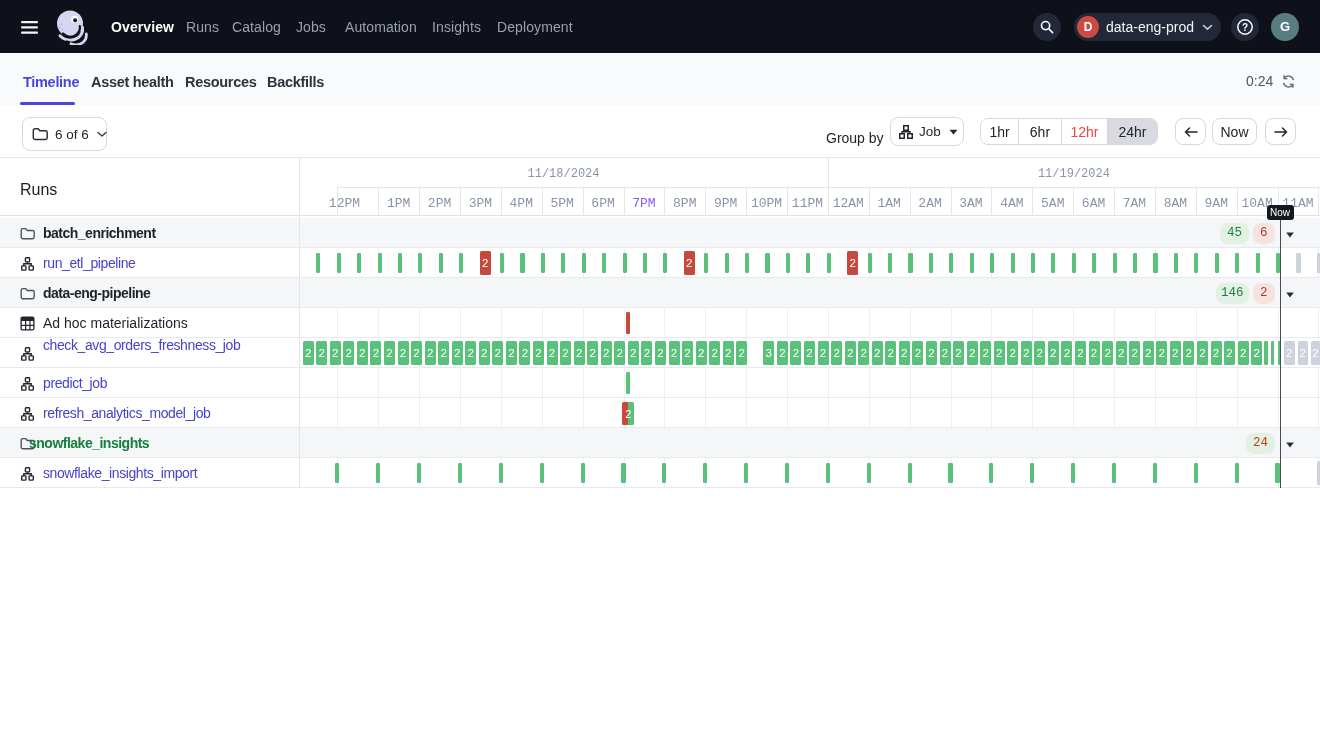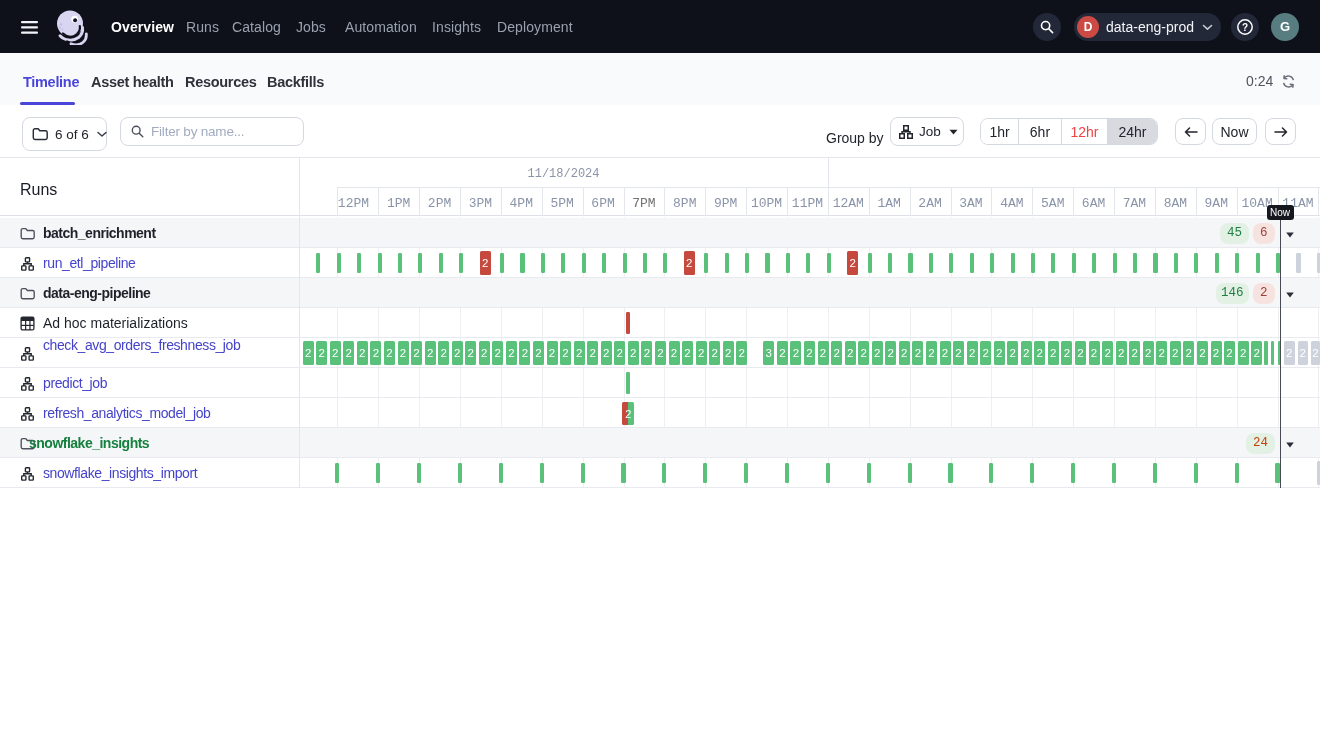--- a/index.html
+++ b/index.html
@@ -65,27 +65,20 @@
 <div class="abs" style="left:0;top:105px;width:1320px;height:53px;background:#fff;border-bottom:1px solid #E3E6EB">
 <div class="abs" style="left:22px;top:12px;width:85px;height:29px;border:1px solid #D4D8E1;border-radius:8px;background:#fff;display:flex;align-items:center;padding:16px 9px;white-space:nowrap">
 <svg width="16" height="14" viewBox="0 0 16 14" style="margin-right:7px">
         <path d="M1.3 3.4 a1.7 1.7 0 0 1 1.7-1.7 h3.2 l1.6 2 h5.7 a1.7 1.7 0 0 1 1.7 1.7 v5.3 a1.7 1.7 0 0 1 -1.7 1.7 h-10.5 a1.7 1.7 0 0 1 -1.7 -1.7 z" stroke="#2A2D35" stroke-width="1.45" fill="none" stroke-linejoin="round"></path>
       </svg>
 <span style="font-size:13.5px;color:#23252D;white-space:nowrap">6 of 6</span>
 <svg width="10" height="7" viewBox="0 0 10 7" style="margin-left:8px">
         <polyline points="1,1.5 5,5 9,1.5" stroke="#3A3E48" stroke-width="1.5" fill="none" stroke-linecap="round" stroke-linejoin="round"></polyline>
       </svg>
 </div>
-<div class="abs" style="left:120px;top:12px;width:184px;height:29px;border:1px solid #D4D8E1;border-radius:8px;background:#fff;display:flex;align-items:center;padding:0 10px">
-<svg width="13" height="13" viewBox="0 0 13 13" style="margin-right:7px">
-        <circle cx="5.2" cy="5.2" r="3.9" stroke="#4A4F5B" stroke-width="1.4" fill="none"></circle>
-        <line x1="8.2" y1="8.2" x2="11.8" y2="11.8" stroke="#4A4F5B" stroke-width="1.4" stroke-linecap="round"></line>
-      </svg>
-<span style="font-size:13.5px;color:#A2ACC0;letter-spacing:-0.2px">Filter by name...</span>
-</div>
 <div class="abs" style="left:826px;top:25px;font-size:14px;color:#23252D">Group by</div>
 <div class="abs" style="left:890px;top:12px;width:74px;height:29px;border:1px solid #D4D8E1;border-radius:8px;background:#fff;display:flex;align-items:center;padding:0 8px">
 <svg width="14" height="14" viewBox="0 0 14 14" style="margin-right:6px">
         <rect x="4.75" y="0.75" width="4.5" height="4.5" stroke="#23252D" stroke-width="1.5" fill="none"></rect>
         <rect x="0.75" y="8.75" width="4.5" height="4.5" stroke="#23252D" stroke-width="1.5" fill="none"></rect>
         <rect x="8.75" y="8.75" width="4.5" height="4.5" stroke="#23252D" stroke-width="1.5" fill="none"></rect>
         <path d="M7 5.3 v1.4 M3 8.7 v-2 h8 v2" stroke="#23252D" stroke-width="1.4" fill="none"></path>
       </svg>
 <span style="font-size:13.5px;color:#23252D">Job</span>
 <svg width="9" height="6" viewBox="0 0 9 6" style="margin-left:8px">
@@ -106,38 +99,39 @@
 <div class="abs" style="left:1212px;top:13px;width:45px;height:27px;border:1px solid #D4D8E1;border-radius:8px;background:#fff;display:flex;align-items:center;justify-content:center;font-size:14px;color:#23252D">Now</div>
 <div class="abs" style="left:1265px;top:13px;width:31px;height:27px;border:1px solid #D4D8E1;border-radius:8px;background:#fff;display:flex;align-items:center;justify-content:center">
       <svg width="14" height="10" viewBox="0 0 14 10">
         <path d="M1 5 H12.5 M8.5 1 L12.5 5 L8.5 9" stroke="#23252D" stroke-width="1.5" fill="none" stroke-linecap="round" stroke-linejoin="round"></path>
       </svg>
     </div>
 </div>
 <div class="abs" style="left:0;top:158px;width:1320px;height:58px;background:#fff;border-bottom:1px solid #DDE0E6">
 <div class="abs" style="left:20px;top:23px;font-size:16px;font-weight:500;color:#1B1E26">Runs</div>
 <div class="abs" style="left:300.0px;top:8.5px;width:527px;text-align:center;font-family:'Liberation Mono',monospace;font-size:12px;color:#8A94A8">11/18/2024</div>
+<div class="abs" style="left:827.9px;top:8.5px;width:492px;text-align:center;font-family:'Liberation Mono',monospace;font-size:12px;color:#8A94A8">11/19/2024</div>
 <div class="abs" style="left:827.9px;top:0;width:1px;height:30px;background:#E3E6EB"></div>
 <div class="abs" style="left:337.3px;top:29px;width:982.7px;height:1px;background:#E3E6EB"></div>
 <div class="abs" style="left:337.3px;top:30px;width:1px;height:28px;background:#E3E6EB"></div>
-<div class="abs" style="left:333px;top:37.5px;width:40.9px;text-align:center;font-family:'Liberation Mono',monospace;font-size:13px;color:#8A94A8">12PM</div>
+<div class="abs" style="left:324px;top:37.5px;width:40.9px;text-align:center;font-family:'Liberation Mono',monospace;font-size:13px;color:#8A94A8">12PM</div>
 <div class="abs" style="left:378.2px;top:30px;width:1px;height:28px;background:#E3E6EB"></div>
 <div class="abs" style="left:378.2px;top:37.5px;width:40.9px;text-align:center;font-family:'Liberation Mono',monospace;font-size:13px;color:#8A94A8">1PM</div>
 <div class="abs" style="left:419.1px;top:30px;width:1px;height:28px;background:#E3E6EB"></div>
 <div class="abs" style="left:419.1px;top:37.5px;width:40.9px;text-align:center;font-family:'Liberation Mono',monospace;font-size:13px;color:#8A94A8">2PM</div>
 <div class="abs" style="left:459.9px;top:30px;width:1px;height:28px;background:#E3E6EB"></div>
 <div class="abs" style="left:459.9px;top:37.5px;width:40.9px;text-align:center;font-family:'Liberation Mono',monospace;font-size:13px;color:#8A94A8">3PM</div>
 <div class="abs" style="left:500.8px;top:30px;width:1px;height:28px;background:#E3E6EB"></div>
 <div class="abs" style="left:500.8px;top:37.5px;width:40.9px;text-align:center;font-family:'Liberation Mono',monospace;font-size:13px;color:#8A94A8">4PM</div>
 <div class="abs" style="left:541.7px;top:30px;width:1px;height:28px;background:#E3E6EB"></div>
 <div class="abs" style="left:541.7px;top:37.5px;width:40.9px;text-align:center;font-family:'Liberation Mono',monospace;font-size:13px;color:#8A94A8">5PM</div>
 <div class="abs" style="left:582.6px;top:30px;width:1px;height:28px;background:#E3E6EB"></div>
 <div class="abs" style="left:582.6px;top:37.5px;width:40.9px;text-align:center;font-family:'Liberation Mono',monospace;font-size:13px;color:#8A94A8">6PM</div>
 <div class="abs" style="left:623.5px;top:30px;width:1px;height:28px;background:#E3E6EB"></div>
-<div class="abs" style="left:623.5px;top:37.5px;width:40.9px;text-align:center;font-family:'Liberation Mono',monospace;font-size:13px;color:#737373">7PM</div>
+<div class="abs" style="left:623.5px;top:37.5px;width:40.9px;text-align:center;font-family:'Liberation Mono',monospace;font-size:13px;color:#8b5cf6">7PM</div>
 <div class="abs" style="left:664.3px;top:30px;width:1px;height:28px;background:#E3E6EB"></div>
 <div class="abs" style="left:664.3px;top:37.5px;width:40.9px;text-align:center;font-family:'Liberation Mono',monospace;font-size:13px;color:#8A94A8">8PM</div>
 <div class="abs" style="left:705.2px;top:30px;width:1px;height:28px;background:#E3E6EB"></div>
 <div class="abs" style="left:705.2px;top:37.5px;width:40.9px;text-align:center;font-family:'Liberation Mono',monospace;font-size:13px;color:#8A94A8">9PM</div>
 <div class="abs" style="left:746.1px;top:30px;width:1px;height:28px;background:#E3E6EB"></div>
 <div class="abs" style="left:746.1px;top:37.5px;width:40.9px;text-align:center;font-family:'Liberation Mono',monospace;font-size:13px;color:#8A94A8">10PM</div>
 <div class="abs" style="left:787.0px;top:30px;width:1px;height:28px;background:#E3E6EB"></div>
 <div class="abs" style="left:787.0px;top:37.5px;width:40.9px;text-align:center;font-family:'Liberation Mono',monospace;font-size:13px;color:#8A94A8">11PM</div>
 <div class="abs" style="left:827.9px;top:30px;width:1px;height:28px;background:#E3E6EB"></div>
 <div class="abs" style="left:827.9px;top:37.5px;width:40.9px;text-align:center;font-family:'Liberation Mono',monospace;font-size:13px;color:#8A94A8">12AM</div>

